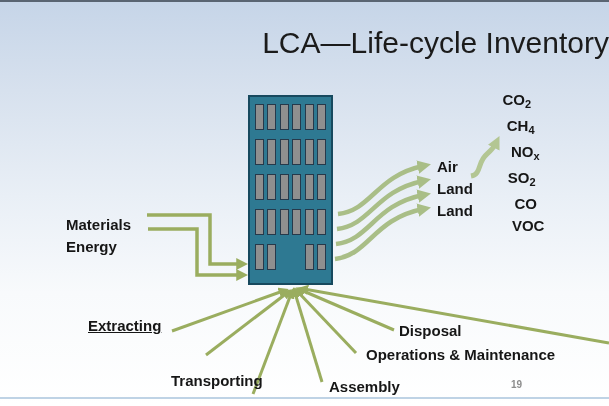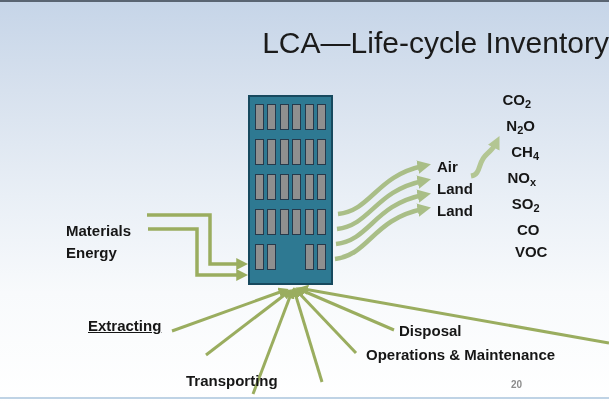--- a/index.html
+++ b/index.html
@@ -28,41 +28,41 @@
   
   #arrows{left:0;top:0;width:609px;height:406px;pointer-events:none;}
   .st-olive{stroke:var(--arrow-olive);fill:none;}
   .st-sage{stroke:var(--arrow-sage);fill:none;}
   .st-light{stroke:var(--arrow-light);fill:none;}
   .mk-olive{fill:var(--arrow-olive);}
   .mk-sage{fill:var(--arrow-sage);}
   .mk-light{fill:var(--arrow-light);}
   
   .lbl{font-size:15px;font-weight:bold;color:#161616;white-space:nowrap;}
-  #inputs{left:66px;top:218px;line-height:22px;}
+  #inputs{left:66px;top:212px;line-height:22px;}
   #outputs{left:437px;top:154px;line-height:22px;}
   #emissions{right:49px;top:87px;line-height:22px;text-align:center;}
   .chem{display:block;}
   .chem:nth-child(1){padding-right:29px;}
   .chem:nth-child(2){padding-right:21px;}
   .chem:nth-child(3){padding-right:12px;}
   .chem:nth-child(4){padding-right:19px;}
   .chem:nth-child(5){padding-right:11px;}
   .chem:nth-child(6){padding-right:6px;}
   .chem:nth-child(7){padding-right:0px;}
   .chem .sub{font-size:11px;vertical-align:-3px;}
   .chem .sq{
     text-decoration-style:wavy;
     text-decoration-color:var(--squiggle);
     text-decoration-thickness:1px;
     text-underline-offset:3px;
   }
   #stage-extracting{left:88px;top:315px;text-decoration:underline;}
   #stage-processing{left:120px;top:344px;}
-  #stage-transporting{left:186px;top:370px;}
+  #stage-transporting{left:171px;top:370px;}
   #stage-assembly{left:329px;top:376px;}
   #stage-disposal{left:399px;top:320px;}
   #stage-om{left:366px;top:344px;}
   #pagenum{left:511px;top:377px;font-size:10px;font-weight:bold;color:#8c8c8c;}
   #footer-line{left:0;top:395px;width:609px;height:2px;background:#bfd3e5;}
 </style>
 </head>
 <body>
 
 <div id="slide" style="--building: #2e7992; --building-border: #17495e; --window: #8f8f8f; --window-border: #26394b; --arrow-olive: #9aad5f; --arrow-sage: #a9be87; --arrow-light: #b3c693; --title-text: #1b1b1b; --squiggle: #cc2222;">
@@ -150,30 +150,30 @@
   </div>
 
   <div id="outputs" class="abs">
     <div class="lbl">Air</div>
     <div class="lbl">Land</div>
     <div class="lbl">Land</div>
   </div>
 
   <div id="emissions" class="abs lbl">
       <span class="chem"><span><span>CO</span><span class="sub">2</span></span></span>
-      <span class="chem"><span><span>N</span><span class="sub">2</span><span>O</span></span></span>
       <span class="chem"><span><span>CH</span><span class="sub">4</span></span></span>
       <span class="chem"><span class="sq"><span>NO</span><span class="sub">x</span></span></span>
       <span class="chem"><span><span>SO</span><span class="sub">2</span></span></span>
       <span class="chem"><span><span>CO</span></span></span>
       <span class="chem"><span><span>VOC</span></span></span>
     </div>
 
   <div id="stage-extracting" class="abs lbl">Extracting</div>
   <div id="stage-transporting" class="abs lbl">Transporting</div>
+  <div id="stage-assembly" class="abs lbl">Assembly</div>
   <div id="stage-om" class="abs lbl">Operations &amp; Maintenance</div>
   <div id="stage-disposal" class="abs lbl">Disposal</div>
 
-  <div id="pagenum" class="abs">20</div>
+  <div id="pagenum" class="abs">19</div>
 
   <div id="footer-line" class="abs"></div>
 
 </div>
 
 </body></html>

